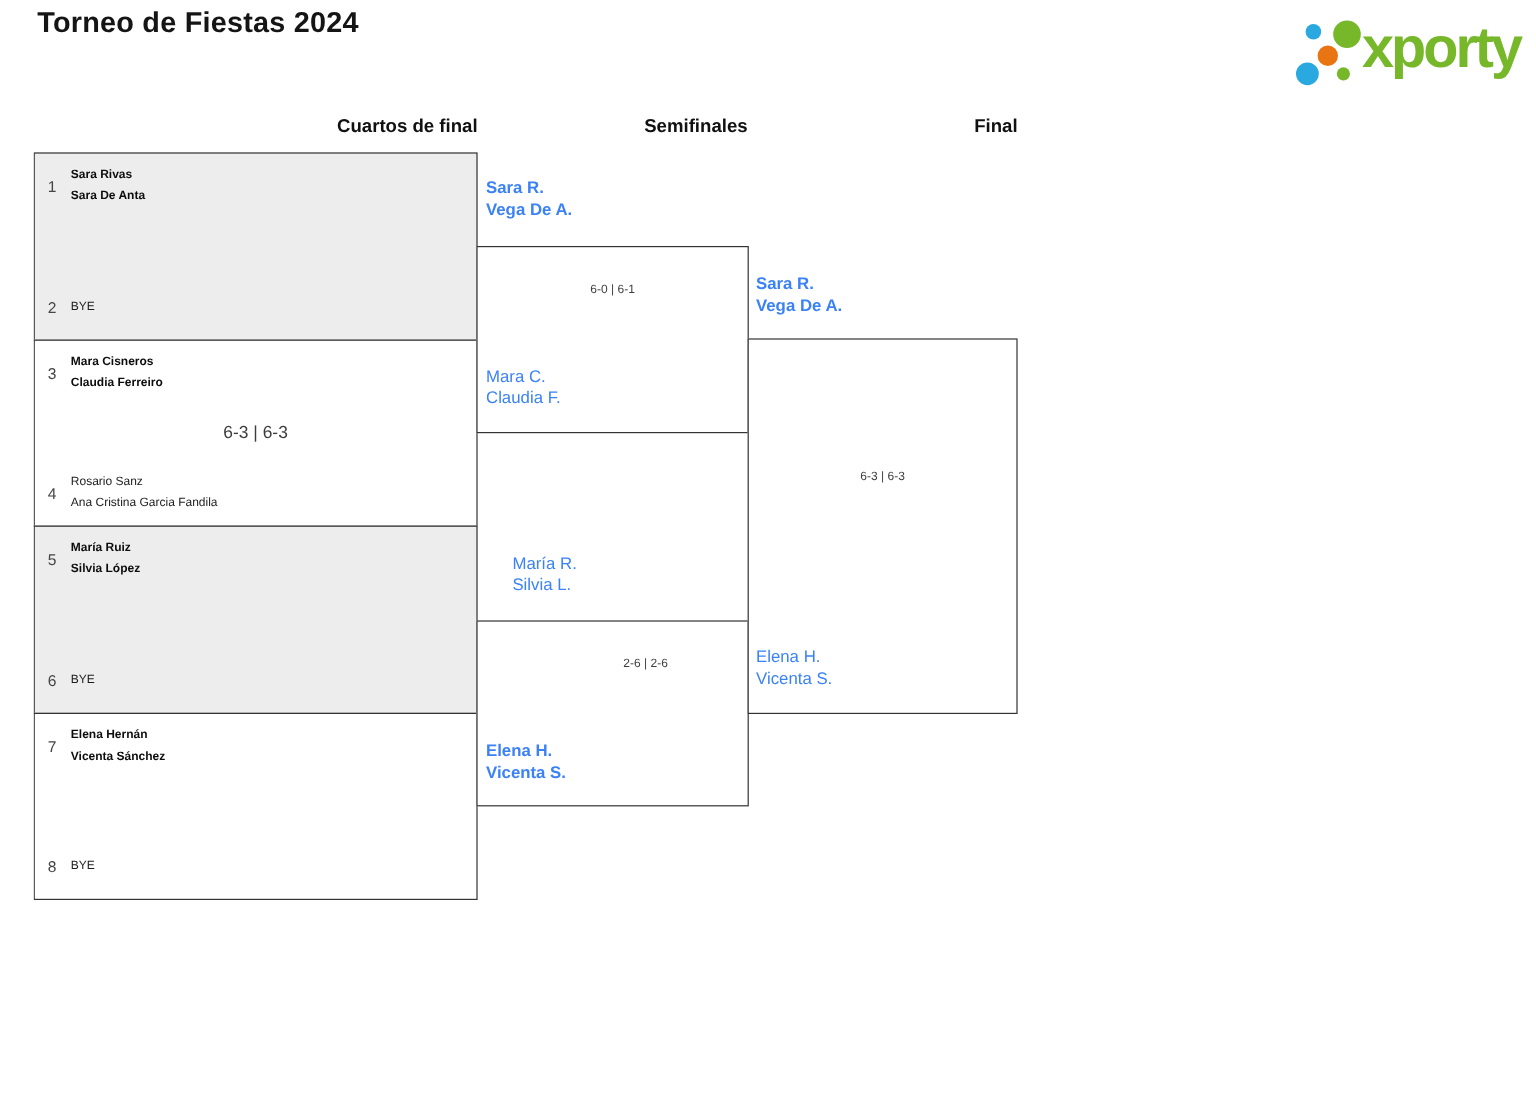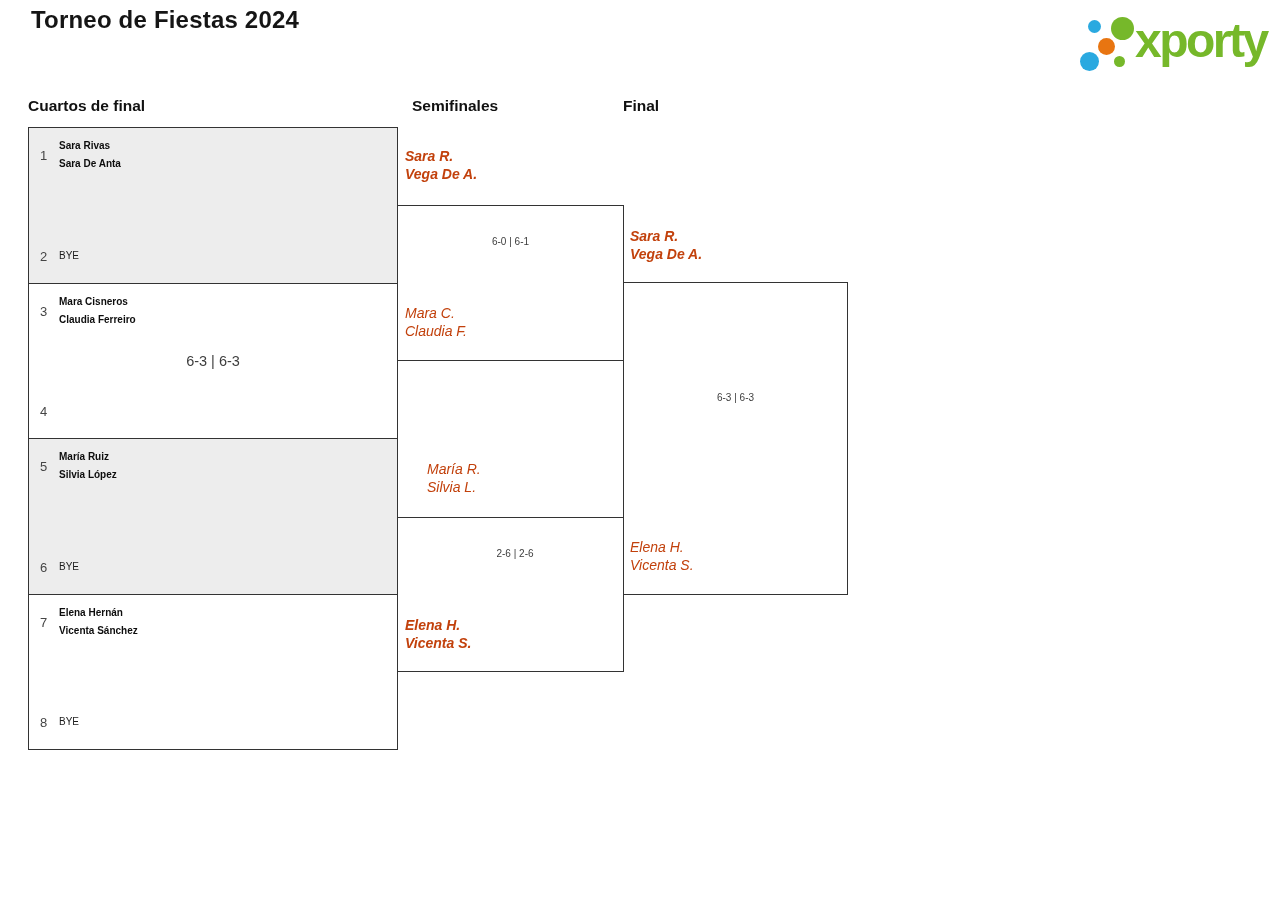--- a/index.html
+++ b/index.html
@@ -12,23 +12,23 @@
   .logo { position: absolute; left: 1050px; top: 12px; width: 226px; height: 64px; }
   .dot { position: absolute; border-radius: 50%; }
   .dot-blue-small  { left: 10px; top: 8px;  width: 13px; height: 13px; background: #2aa9e0; }
   .dot-green-large { left: 33px; top: 5px;  width: 23px; height: 23px; background: #76b82a; }
   .dot-orange      { left: 20px; top: 26px; width: 17px; height: 17px; background: #e87511; }
   .dot-blue-large  { left: 2px;  top: 40px; width: 19px; height: 19px; background: #2aa9e0; }
   .dot-green-small { left: 36px; top: 44px; width: 11px; height: 11px; background: #76b82a; }
   .logo-text { position: absolute; left: 57px; top: -4px; font-size: 48px; line-height: 66px; font-weight: 800; letter-spacing: -2.5px; color: #76b82a; }
 
   
-  .round-header { position: absolute; top: 97px; text-align: left; font-size: 15.5px; font-weight: 600; color: #111; }
+  .round-header { position: absolute; top: 97px; text-align: right; font-size: 15.5px; font-weight: 600; color: #111; }
   .rh-1 { left: 0;     width: 370px; }
-  .rh-2 { left: 384px; width: 225px; }
+  .rh-2 { left: 370px; width: 225px; }
   .rh-3 { left: 595px; width: 225px; }
 
   
   .match { position: absolute; border: 1px solid #333; background: #fff; }
   .match.grey { background: #ededed; }
   .qf { left: 0; width: 370px; }
   .qf1 { top: 127px; height: 157px; }
   .qf2 { top: 283px; height: 156px; }
   .qf3 { top: 438px; height: 157px; }
   .qf4 { top: 594px; height: 156px; }
@@ -40,33 +40,33 @@
   .team { position: absolute; left: 8px; display: flex; gap: 9px; align-items: center; }
   .team-top { top: 9px; }
   .team-bottom { bottom: 9px; min-height: 36px; }
   .seed { width: 13px; flex: none; font-size: 13px; color: #454545; text-align: center; }
   .names { font-size: 10px; line-height: 18px; color: #1c1c1c; }
   .names span { display: block; }
   .winner { font-weight: 700; color: #0d0d0d; }
   .match-score { position: absolute; left: 0; right: 0; top: 50%; transform: translateY(-50%); text-align: center; font-size: 14.5px; color: #3d3d3d; }
 
   
-  .pair-label { position: absolute; font-size: 14px; line-height: 18px; color: #c2410c; font-style: italic; }
+  .pair-label { position: absolute; font-size: 14px; line-height: 18px; color: #3b82f6; }
   .pair-label span { display: block; }
   .lbl-sf1-top    { left: 377px; top: 147px; }
   .lbl-sf1-bottom { left: 377px; top: 304px; }
   .lbl-sf2-top    { left: 399px; top: 460px; }
   .lbl-sf2-bottom { left: 377px; top: 616px; }
   .lbl-final-top    { left: 602px; top: 227px; }
   .lbl-final-bottom { left: 602px; top: 538px; }
 
   
   .round-score { position: absolute; text-align: center; font-size: 10px; color: #3d3d3d; }
   .score-sf1   { left: 369px; width: 227px; top: 236px; }
-  .score-sf2   { left: 357px; width: 260px; top: 548px; }
+  .score-sf2   { left: 380px; width: 260px; top: 548px; }
   .score-final { left: 595px; width: 225px; top: 392px; }
 </style>
 </head>
 <body>
 
 <div class="page">
 
   <div class="title">
     <div>Torneo de Fiestas 2024</div>
   </div>
@@ -106,20 +106,24 @@
     <div class="team team-top">
       <span class="seed">3</span>
       <span class="names winner">
         <span>Mara Cisneros</span>
         <span>Claudia Ferreiro</span>
       </span>
     </div>
     <div class="match-score">6-3 | 6-3</div>
     <div class="team team-bottom">
       <span class="seed">4</span>
+      <span class="names">
+        <span>Rosario Sanz</span>
+        <span>Ana Cristina Garcia Fandila</span>
+      </span>
     </div>
   </div>
 
   <div class="match qf qf3 grey">
     <div class="team team-top">
       <span class="seed">5</span>
       <span class="names winner">
         <span>María Ruiz</span>
         <span>Silvia López</span>
       </span>

